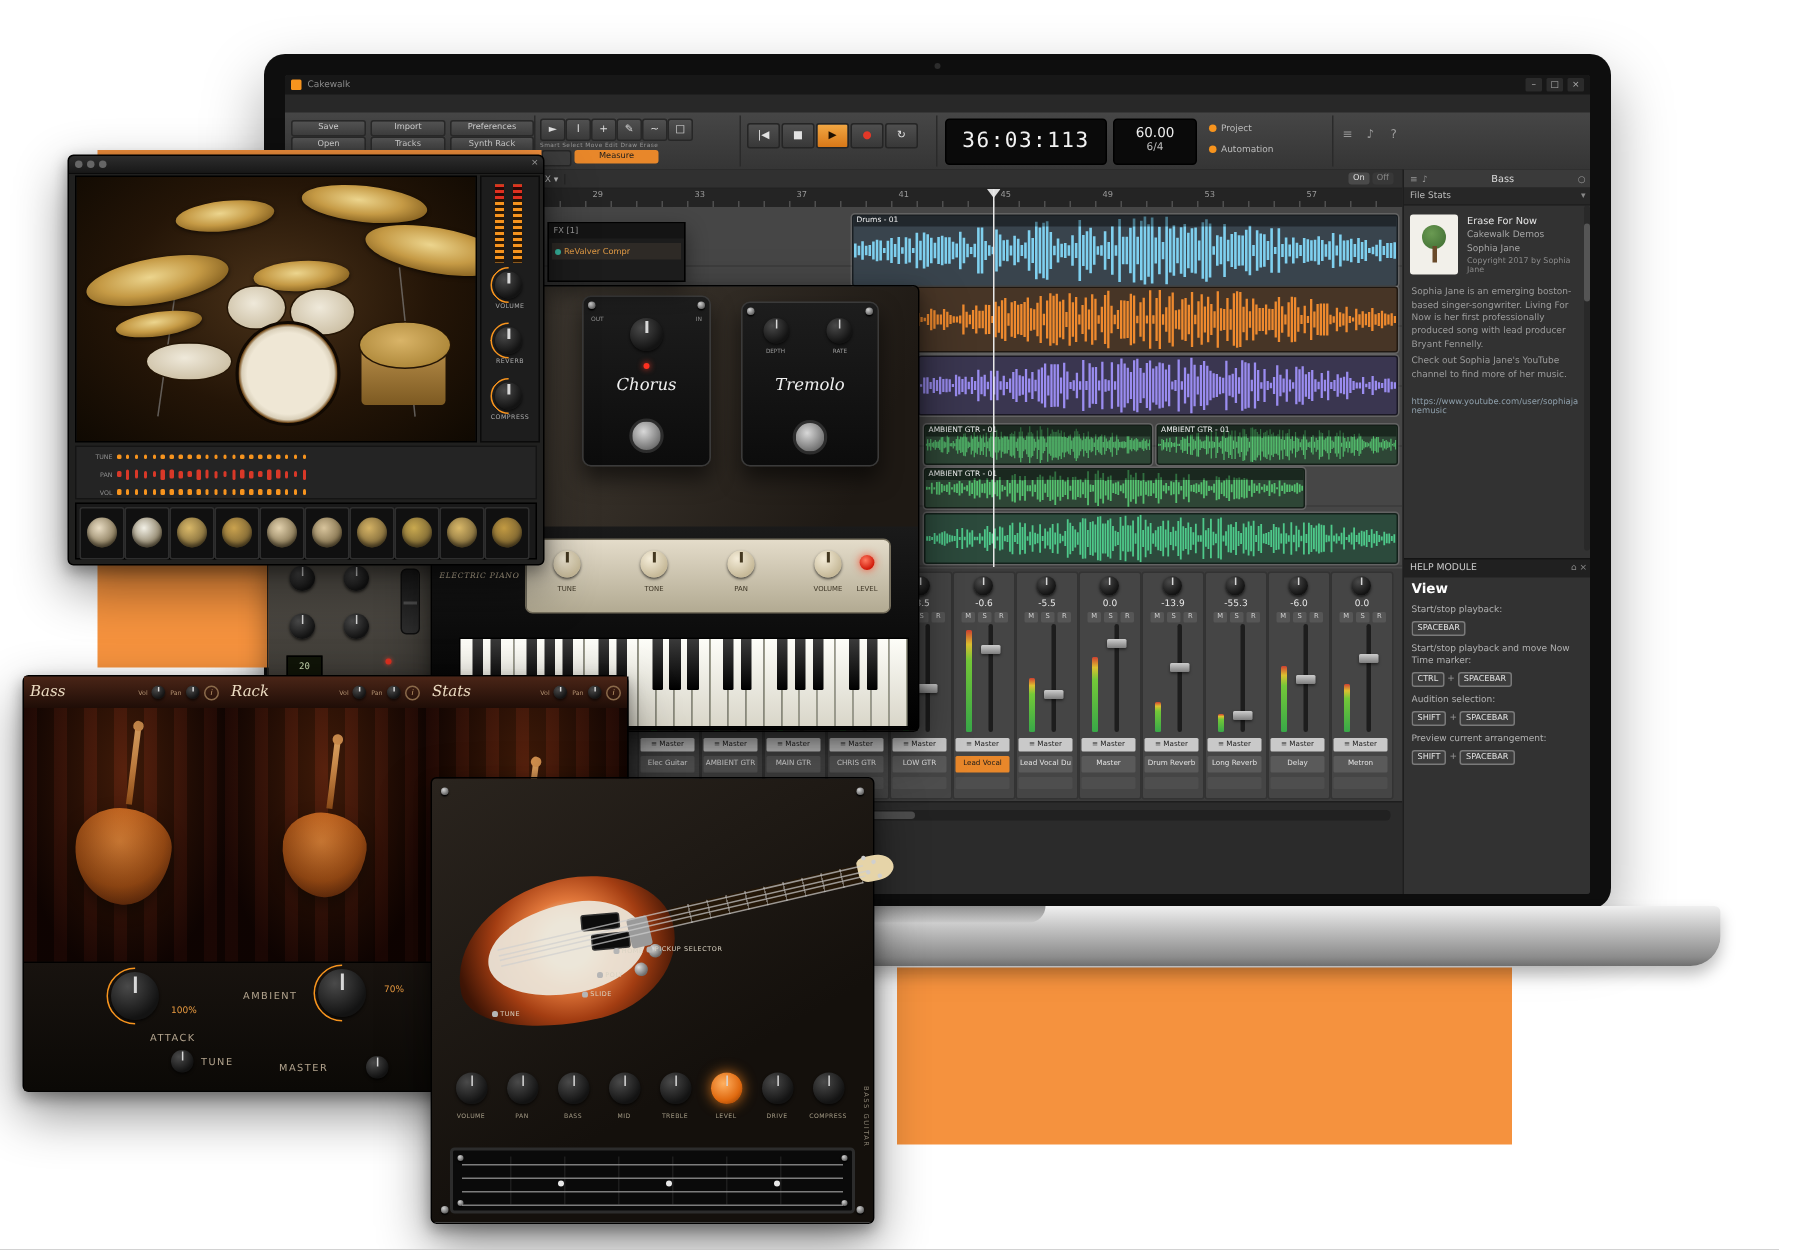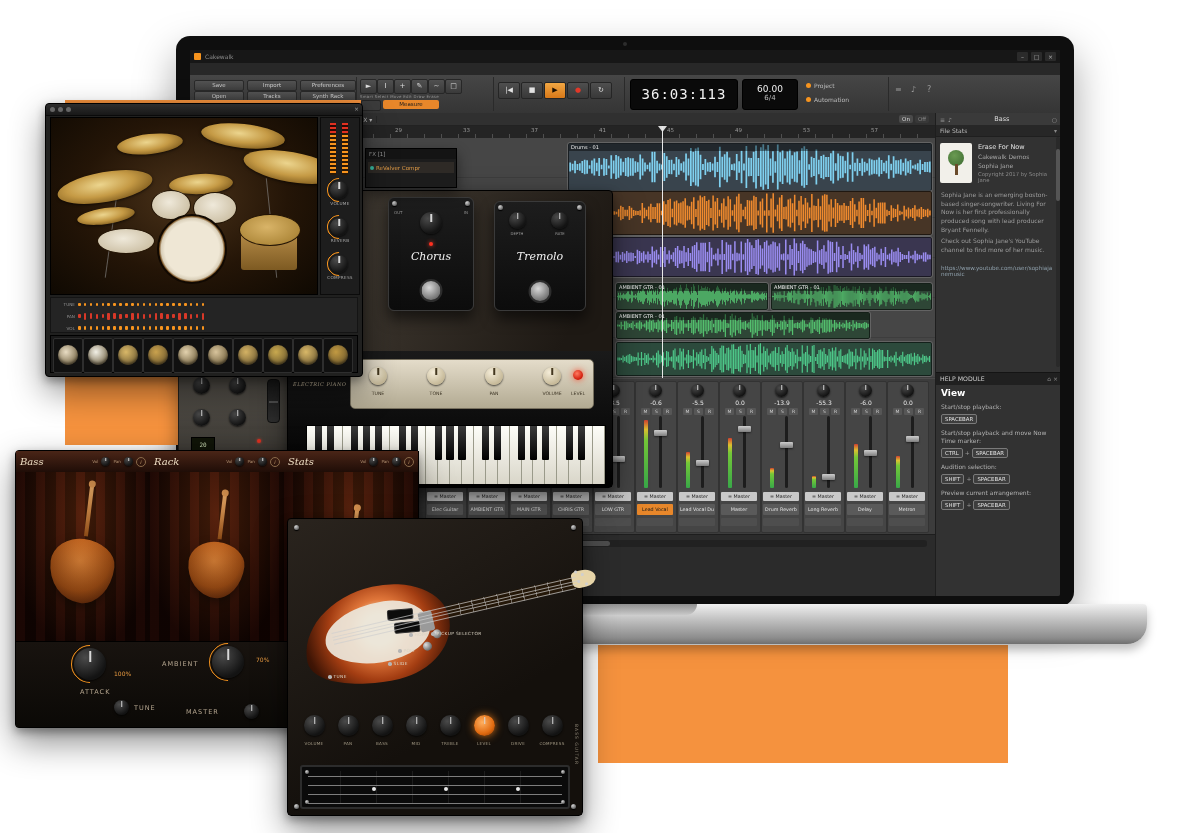--- a/index.html
+++ b/index.html
@@ -970,21 +970,21 @@
               <div class="ineck"></div>
               <div class="ibody"></div>
               <div class="iscroll"></div>
             </div>
           </div>
         </div>
       </div>
     <div class="strings-bottom">
       <div class="knob ring bigknob" style="left:58px;top:6px"></div>
       <span class="sb-val" style="left:98px;top:28px">100%</span>
-      <span class="sb-label" style="left:64px;top:46px">ATTACK</span>
+      <span class="sb-label" style="left:84px;top:46px">ATTACK</span>
       <div class="knob ring bigknob" style="left:196px;top:4px"></div>
       <span class="sb-label" style="left:146px;top:18px">AMBIENT</span>
       <div class="knob ring bigknob" style="left:308px;top:2px"></div>
       <span class="sb-val" style="left:240px;top:14px">70%</span>
       <span class="sb-label" style="left:282px;top:38px">CHORUS</span>
       <div class="knob smallknob" style="left:98px;top:58px"></div>
       <span class="sb-label" style="left:118px;top:62px">TUNE</span>
       <div class="knob smallknob" style="left:228px;top:62px"></div>
       <span class="sb-label" style="left:170px;top:66px">MASTER</span>
     </div>

